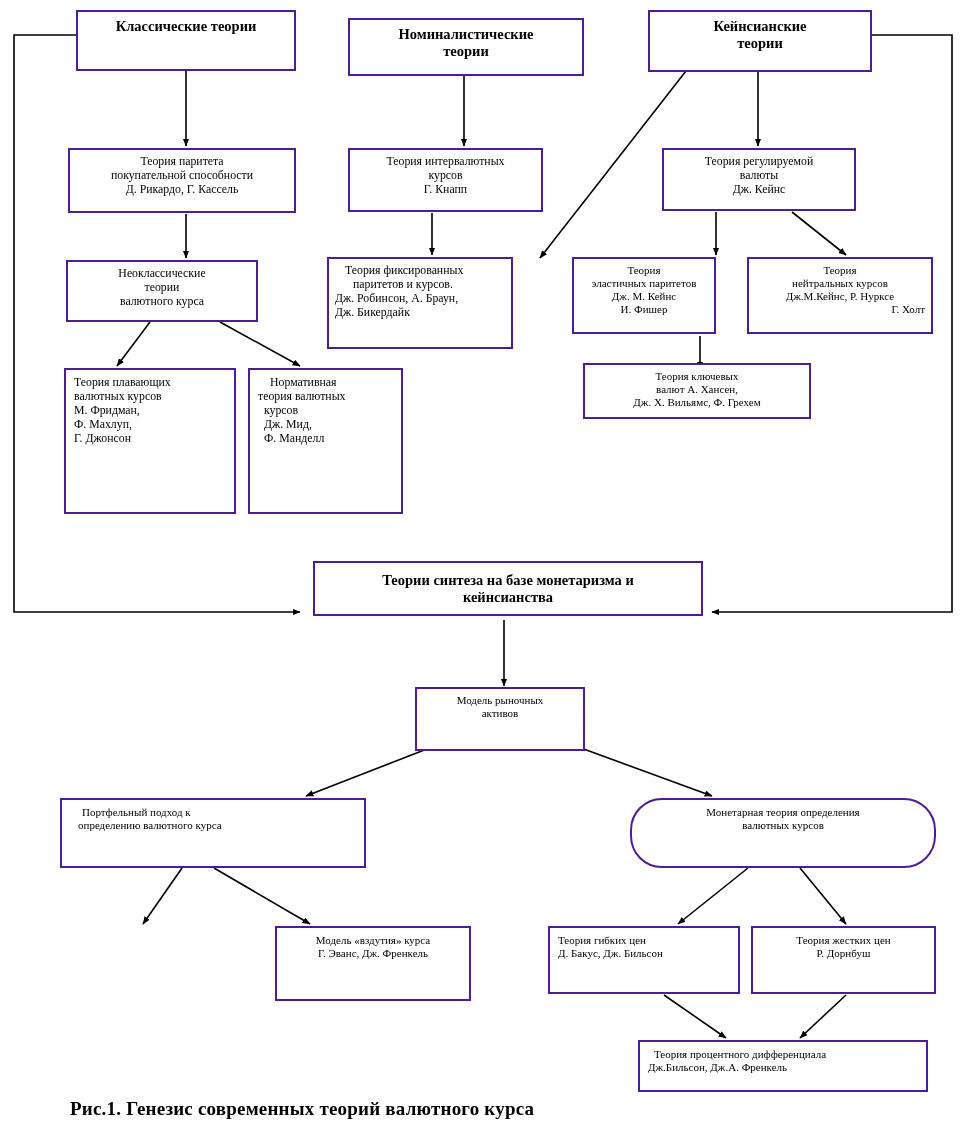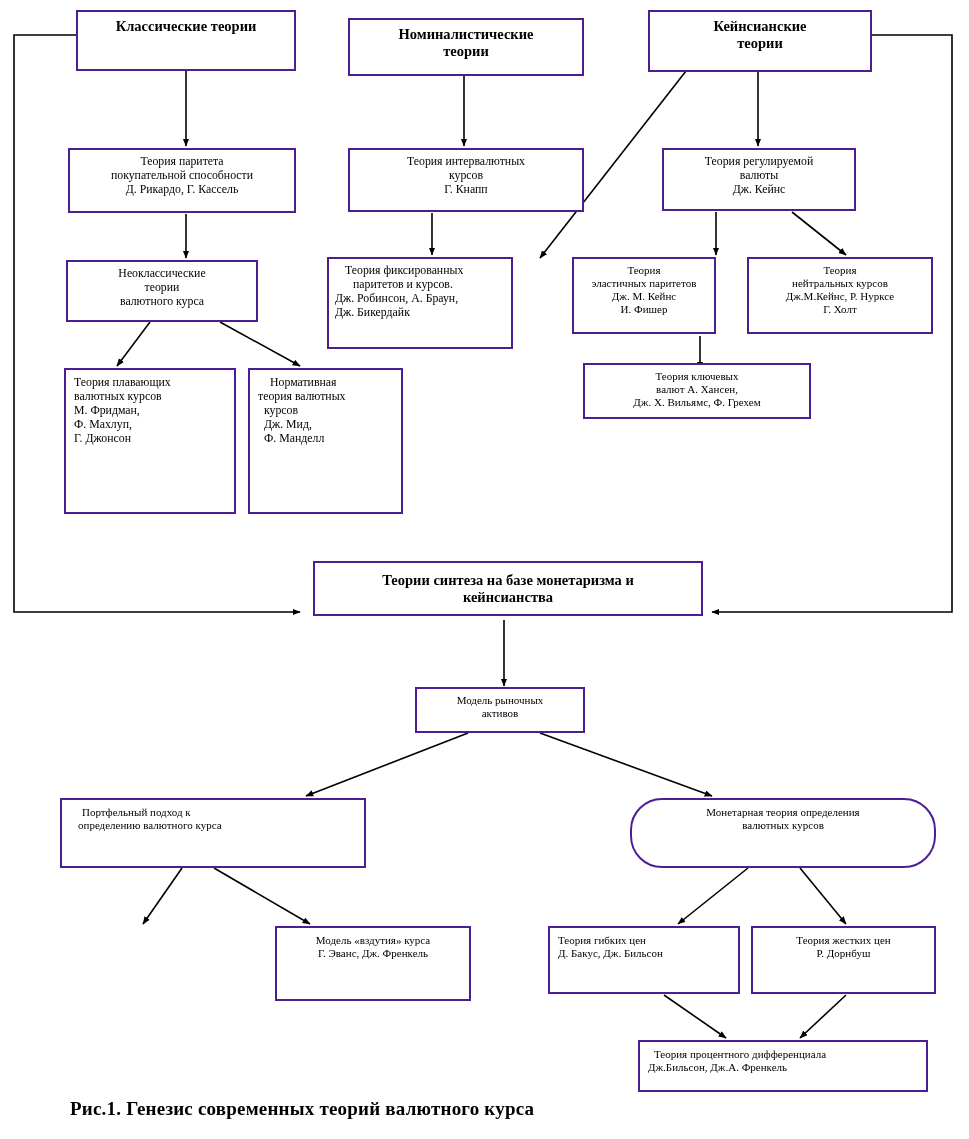--- a/index.html
+++ b/index.html
@@ -108,21 +108,21 @@
     <span class="ln">Кейнсианские</span>
     <span class="ln">теории</span>
   </div>
 
   <div class="node c pad6 t12" style="left:68px;top:148px;width:228px;height:65px;">
     <span class="ln">Теория паритета</span>
     <span class="ln">покупательной способности</span>
     <span class="ln">Д. Рикардо, Г. Кассель</span>
   </div>
 
-  <div class="node c pad6 t12" style="left:348px;top:148px;width:236px;height:64px;text-align:center;">
+  <div class="node c pad6 t12" style="left:348px;top:148px;width:195px;height:64px;text-align:center;">
     <span class="ln">Теория интервалютных</span>
     <span class="ln">курсов</span>
     <span class="ln">Г. Кнапп</span>
   </div>
 
   <div class="node c pad6 t12" style="left:662px;top:148px;width:194px;height:63px;">
     <span class="ln">Теория регулируемой</span>
     <span class="ln">валюты</span>
     <span class="ln">Дж. Кейнс</span>
   </div>
@@ -144,21 +144,21 @@
     <span class="ln">Теория</span>
     <span class="ln">эластичных паритетов</span>
     <span class="ln">Дж. М. Кейнс</span>
     <span class="ln">И. Фишер</span>
   </div>
 
   <div class="node c pad6 t11" style="left:747px;top:257px;width:186px;height:77px;">
     <span class="ln">Теория</span>
     <span class="ln">нейтральных курсов</span>
     <span class="ln">Дж.М.Кейнс, Р. Нурксе</span>
-    <span class="ln" style="text-align:center">Г. Холт</span>
+    <span class="ln" style="text-align:right">Г. Холт</span>
   </div>
 
   <div class="node c pad6 t11" style="left:583px;top:363px;width:228px;height:56px;">
     <span class="ln">Теория ключевых</span>
     <span class="ln">валют  А. Хансен,</span>
     <span class="ln">Дж. Х. Вильямс, Ф. Грехем</span>
   </div>
 
   <div class="node l pad8 t12" style="left:64px;top:368px;width:172px;height:146px;">
     <span class="ln">Теория   плавающих</span>
@@ -174,21 +174,21 @@
     <span class="ln" style="padding-left:6px">курсов</span>
     <span class="ln" style="padding-left:6px">Дж. Мид,</span>
     <span class="ln" style="padding-left:6px">Ф. Манделл</span>
   </div>
 
   <div class="node c t14 bold" style="left:313px;top:561px;width:390px;height:55px;padding:9px 6px;">
     <span class="ln">Теории синтеза на базе монетаризма и</span>
     <span class="ln">кейнсианства</span>
   </div>
 
-  <div class="node c pad6 t11" style="left:415px;top:687px;width:170px;height:46px;">
+  <div class="node c pad6 t11" style="left:415px;top:687px;width:170px;height:64px;">
     <span class="ln">Модель рыночных</span>
     <span class="ln">активов</span>
   </div>
 
   <div class="node c pad8 t11" style="left:60px;top:798px;width:306px;height:70px;">
     <span class="ln" style="text-align:left;padding-left:12px">Портфельный подход к</span>
     <span class="ln" style="text-align:left;padding-left:8px">определению валютного курса</span>
   </div>
 
   <div class="node c pad8 t11" style="left:630px;top:798px;width:306px;height:70px;border-radius:32px;">

